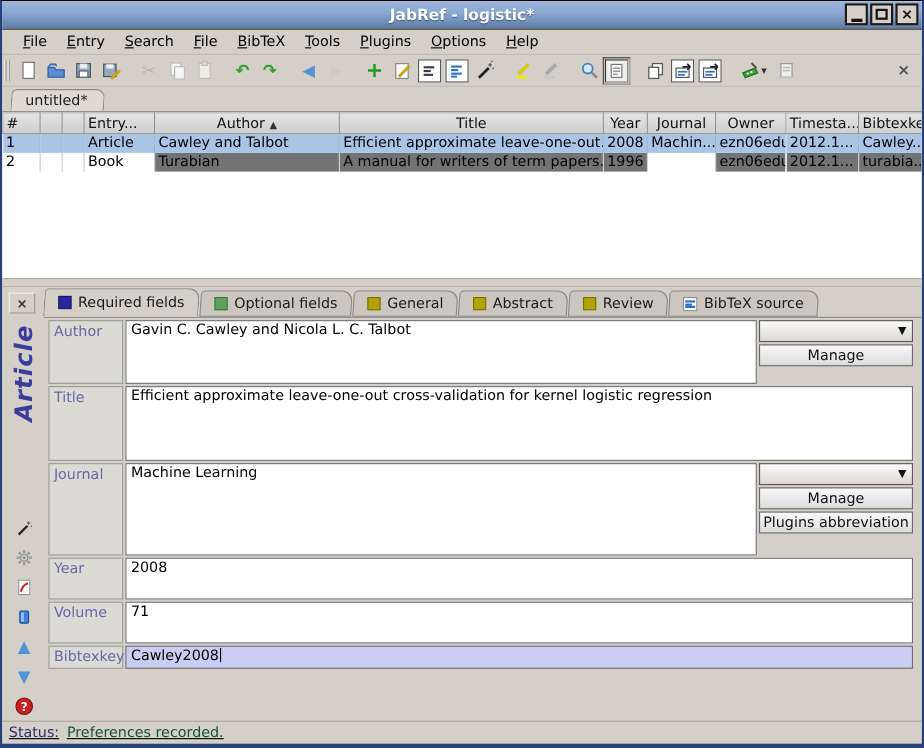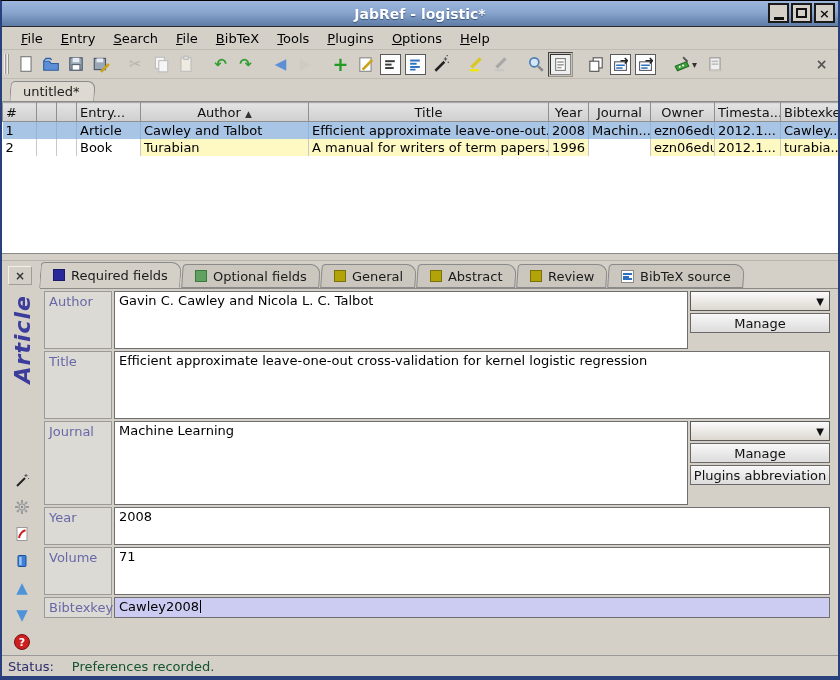--- a/index.html
+++ b/index.html
@@ -90,21 +90,21 @@
     font-weight:normal; color:#111; text-align:center; overflow:hidden; white-space:nowrap; padding:0 3px;
     cursor:pointer;
   }
   table.entries th.left { text-align:left; }
   table.entries td {
     height:17px; padding:0 3px; border-right:1px solid #c9c9c9;
     overflow:hidden; white-space:nowrap; color:#000; cursor:default;
   }
   tr.row-selected td { background:#a9c5e6; border-right:1px solid #93b4da; }
   td.cell-white { background:#fff; }
-  td.cell-lav { background:#fef9c3; }
+  td.cell-lav { background:#737373; }
   .sort-arrow { font-size:9px; color:#333; margin-left:4px; }
 
   
   .splitter { flex:0 0 7px; background:#d4d0c8; border-bottom:1px solid #b8b4ac; }
 
   
   .editor { flex:1; background:#d4d0c8; position:relative; display:flex; flex-direction:column; }
   .editor-top { height:28px; display:flex; align-items:flex-end; padding-left:6px; }
   .editor-close {
     width:24px; height:19px; margin:0 8px 4px 0; background:#d4d0c8;
@@ -171,21 +171,21 @@
   .bibkey-row .flabel { height:21px; }
   .bibkey-input {
     flex:1; background:#ccccf2; border:1px solid #6f6f6f; font-size:13px; color:#000;
     padding:1px 4px; white-space:nowrap; overflow:hidden; cursor:text;
   }
   .caret-bar { display:inline-block; width:1px; height:13px; background:#000; vertical-align:-2px; margin-left:1px; }
 
   
   .statusbar {
     flex:0 0 21px; background:#d4d0c8; border-top:1px solid #9a9a9a;
-    display:flex; align-items:center; padding-left:6px; font-size:13px; gap:18px;
+    display:flex; align-items:center; padding-left:6px; font-size:13px; gap:7px;text-decoration:underline;
   }
   .status-label { color:#2c2c6e; }
   .status-msg { color:#14532d; }
 
   
   svg.ic { display:block; }
 </style>
 </head>
 <body>
 
@@ -596,21 +596,21 @@
             <div class="pbtn">Manage</div>
             <div class="pbtn">Plugins abbreviation</div>
           </div>
         </div>
 
         <div class="frow" style="height:38px">
           <div class="flabel">Year</div>
           <textarea class="fvalue" aria-label="Year" style="">2008</textarea>
         </div>
 
-        <div class="frow" style="height:48px">
+        <div class="frow" style="height:38px">
           <div class="flabel">Volume</div>
           <textarea class="fvalue" aria-label="Volume" style="">71</textarea>
         </div>
 
 
         <div class="frow bibkey-row" style="height:21px">
           <div class="flabel">Bibtexkey</div>
           <div class="bibkey-input"><span>Cawley2008</span><span class="caret-bar"></span></div>
         </div>
 

